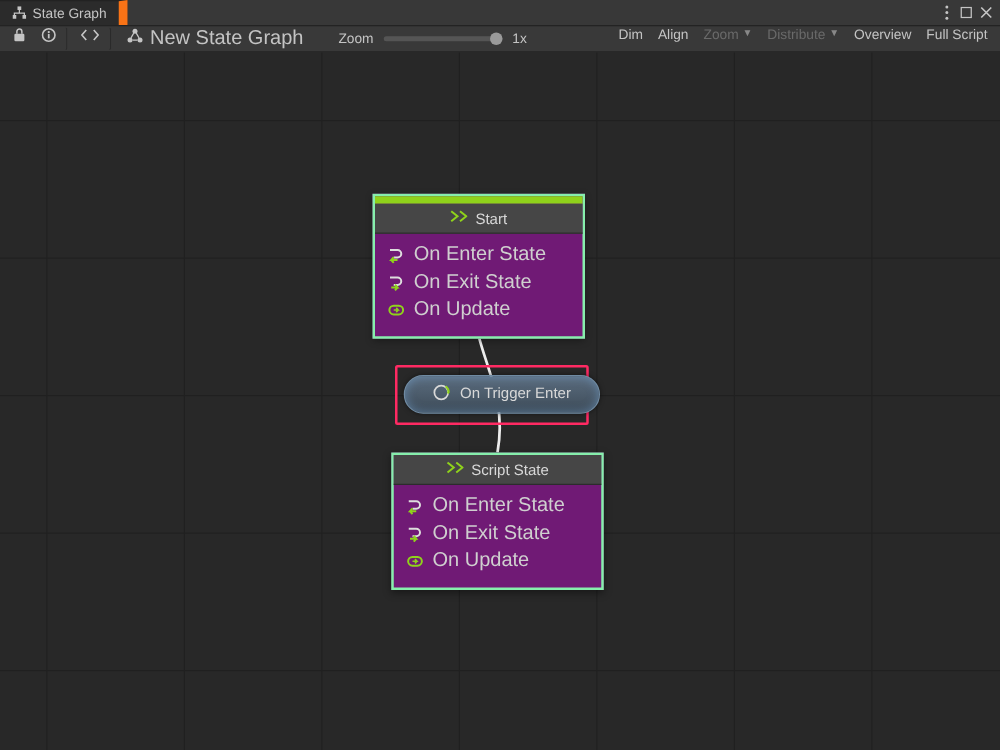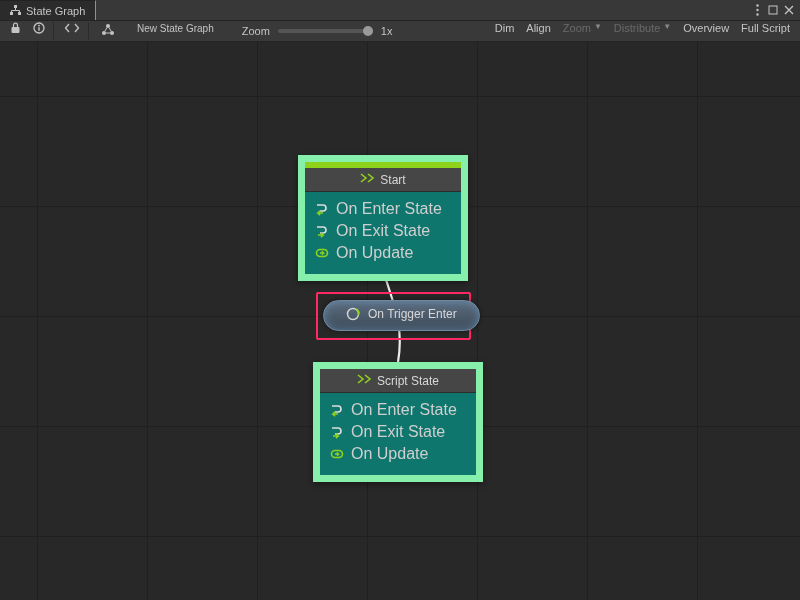--- a/index.html
+++ b/index.html
@@ -1,39 +1,39 @@
 <!DOCTYPE html>
 <html><head>
 <meta charset="utf-8">
 <style>
 *{margin:0;padding:0;box-sizing:border-box;font-family:Arial,Helvetica,sans-serif}
 html,body{width:800px;height:600px;background:#282828;overflow:hidden}
 .window{position:relative;width:800px;height:600px;background:#282828}
 .titlebar{height:20px;background:#383838;display:flex;align-items:stretch}
-.tab{display:flex;align-items:center;gap:5px;background:#2b2b2b;border-top:1px solid #222;border-right:1px solid #f97316;padding:0 10px;font-size:11px;color:#c4c4c4}
+.tab{display:flex;align-items:center;gap:5px;background:#2b2b2b;border-top:1px solid #222;border-right:7px solid #f97316;padding:0 10px;font-size:11px;color:#c4c4c4}
 .tab .icon{display:inline-flex}
 .titlebar-right{margin-left:auto;display:flex;align-items:center;gap:2px;padding-right:4px}
 .tb-btn{width:14px;height:14px;display:flex;align-items:center;justify-content:center;color:#c4c4c4;font-size:11px}
 .toolbar{height:22px;background:#393939;border-top:1px solid #232323;border-bottom:1px solid #232323;display:flex;align-items:center;padding:0 4px;gap:0}
 .tool{height:18px;display:flex;justify-content:center;color:#c4c4c4;font-size:11px;padding:0 6px;border-radius:2px}
 .tool.sep{border-right:1px solid #2a2a2a;padding-right:8px;margin-right:4px}
 .tool svg{display:block}
 .tool.disabled{color:#6a6a6a}
 .tool .chev{margin-left:3px;font-size:8px;color:#888}
-.newgraph{display:flex;align-items:flex-start;gap:22px;color:#c4c4c4;font-size:10px;padding:0 8px}
+.newgraph{display:flex;align-items:flex-start;gap:5px;color:#c4c4c4;font-size:16px;padding:0 8px}
 .zoomwrap{display:flex;align-items:center;gap:8px;font-size:11px;color:#c4c4c4;margin-left:20px}
 .slider{position:relative;width:95px;height:4px;background:#555;border-radius:2px}
 .slider .knob{position:absolute;width:10px;height:10px;background:#9a9a9a;border-radius:50%;top:-3px;left:85px}
 .flex-spacer{flex:1}
 .canvas{position:relative;width:800px;height:558px;background:#282828}
 .grid-v,.grid-h{position:absolute;background:#202020}
 .grid-v{width:1px;height:100%;top:0}
 .grid-h{height:1px;width:100%;left:0}
 svg.wire{position:absolute;pointer-events:none}
-.node{position:absolute;background:#0f766e;border:7px solid #86efac;box-shadow:0 2px 6px rgba(0,0,0,.4)}
+.node{position:absolute;background:#701a75;border:2px solid #86efac;box-shadow:0 2px 6px rgba(0,0,0,.4)}
 .node .header{height:24px;display:flex;align-items:center;justify-content:center;gap:6px;font-size:12px;color:#d8d8d8;background:#464646;border-bottom:1px solid #2c2c2c}
 .node .topstrip{height:6px;background:#8fd21b}
 .node .body{padding:6px 10px 10px 10px}
 .row{display:flex;align-items:center;gap:7px;font-size:16px;color:#cfcfcf;height:22px}
 .row svg{flex-shrink:0}
 .trans{position:absolute;display:flex;align-items:flex-start;gap:8px;font-size:12px;color:#d8d8d8;padding:6px 22px;border-radius:22px;background:linear-gradient(180deg,#5b6d7f 0%,#3d4b58 100%);border:1px solid #6f8aa2;box-shadow:inset 0 0 8px rgba(120,170,220,.5),0 0 4px rgba(0,0,0,.5)}
 .trans-hi{position:absolute;border:2px solid #ff2a63;border-radius:2px;pointer-events:none}
 </style>
 </head>
 <body>

